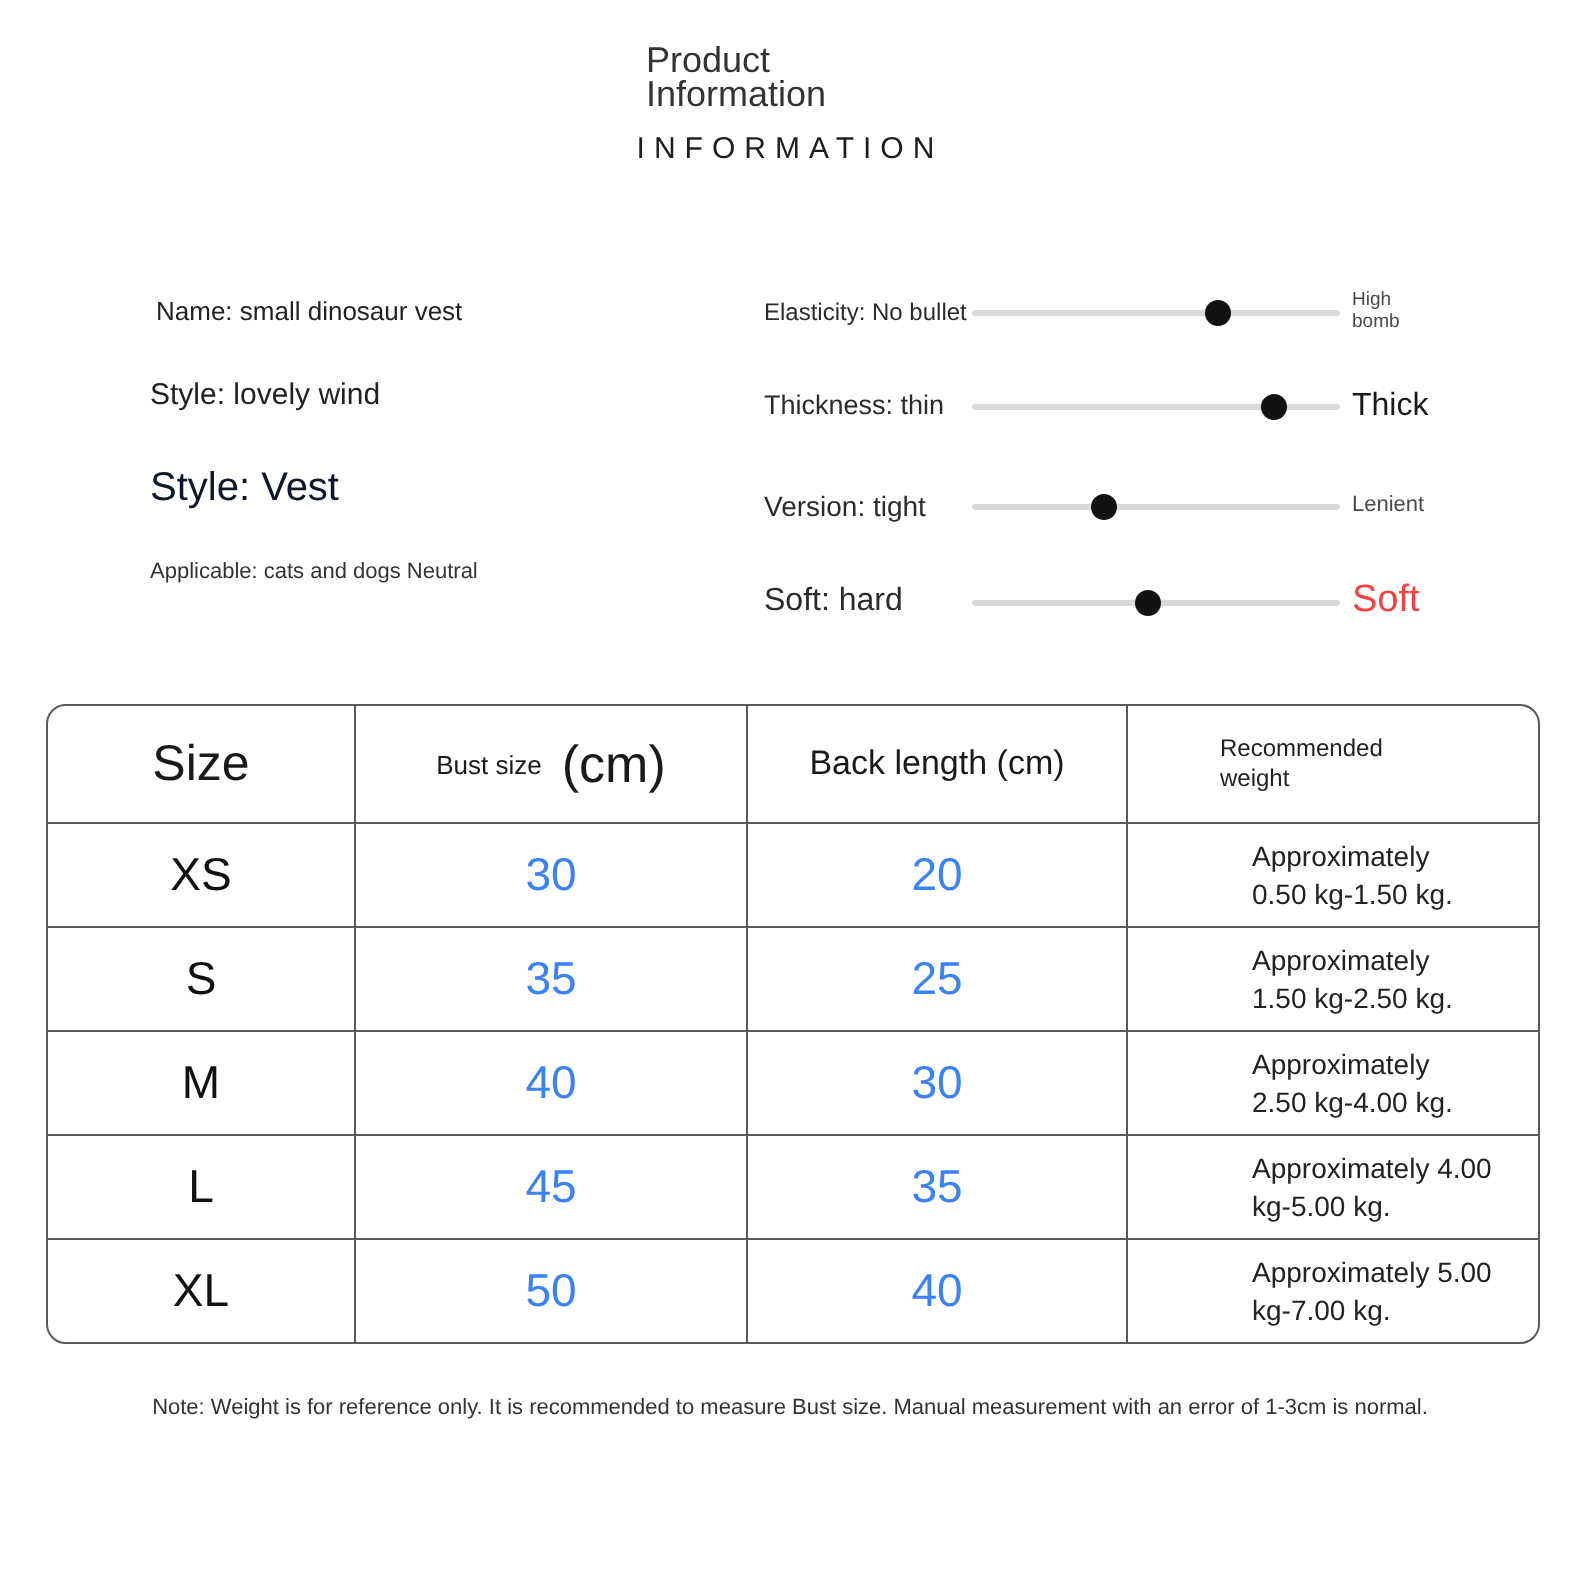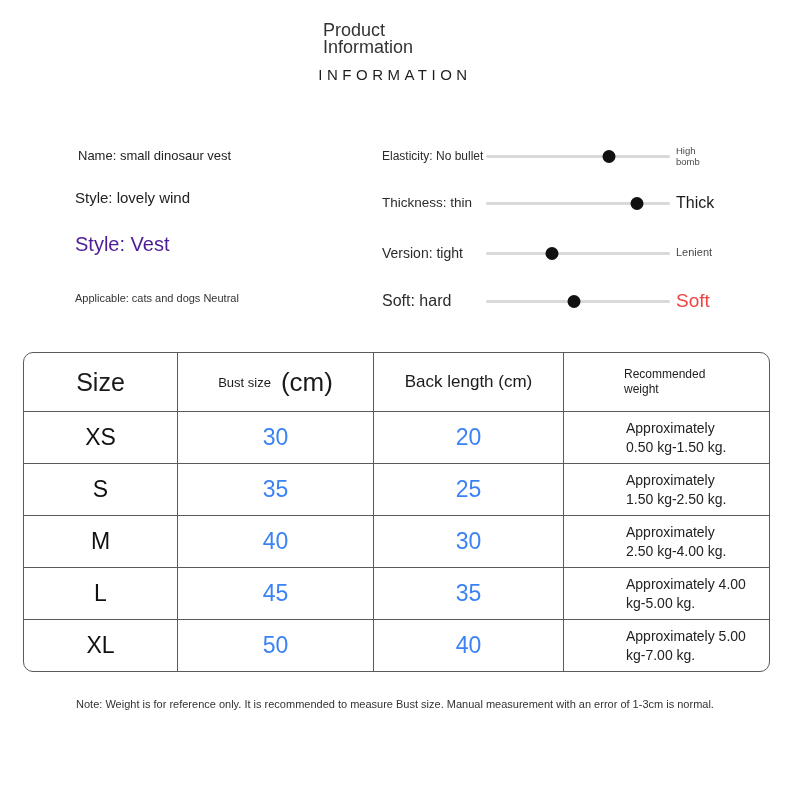--- a/index.html
+++ b/index.html
@@ -12,22 +12,22 @@
     position:absolute;left:323px;top:22px;font-size:18px;line-height:17px;
     color:#333;white-space:pre-line;
   }
   .hdr-sub{
     position:absolute;left:0;top:66px;width:790px;text-align:center;
     font-size:15px;letter-spacing:4.5px;color:#1f1f1f;
   }
   
   .p-name{position:absolute;left:78px;top:148px;font-size:13px;color:#222;}
   .p-style{position:absolute;left:75px;top:189px;font-size:15px;color:#222;}
-  .p-style2{position:absolute;left:75px;top:233px;font-size:20px;color:#4c1d95;}
-  .p-app{position:absolute;left:75px;top:292px;font-size:11px;color:#333;}
+  .p-style2{position:absolute;left:75px;top:233px;font-size:20px;color:#0f172a;}
+  .p-app{position:absolute;left:75px;top:280px;font-size:11px;color:#333;}
   
   .slider{position:absolute;left:0;top:0;width:790px;height:20px;}
   .sl-label{position:absolute;left:382px;top:0;line-height:20px;color:#2b2b2b;white-space:nowrap;}
   .sl-track{position:absolute;left:486px;top:9px;width:184px;height:3px;background:#d9d9d9;border-radius:2px;}
   .sl-dot{position:absolute;top:-5px;width:13px;height:13px;border-radius:50%;background:#111;transform:translateX(-50%);}
   .sl-right{position:absolute;left:676px;top:50%;transform:translateY(-50%);color:#4a4a4a;white-space:pre-line;line-height:1.2;}
   .s1{top:146px;} .s1 .sl-label{font-size:12px;} .s1 .sl-right{font-size:9.5px;width:42px;}
   .s2{top:193px;} .s2 .sl-label{font-size:13.5px;} .s2 .sl-right{font-size:16px;color:#1a1a1a;}
   .s3{top:243px;} .s3 .sl-label{font-size:14px;} .s3 .sl-right{font-size:11px;}
   .s4{top:291px;} .s4 .sl-label{font-size:16px;} .s4 .sl-right{font-size:19px;color:#ef4444;}
@@ -41,21 +41,21 @@
   .cell{
     display:flex;align-items:center;justify-content:center;
     border-left:1px solid #5a5a5a;border-top:1px solid #5a5a5a;
   }
   .cell:nth-child(4n+1){border-left:none;}
   .cell:nth-child(-n+4){border-top:none;}
   .th-size{font-size:25px;color:#1a1a1a;}
   .bust-sm{font-size:13px;color:#1a1a1a;margin-right:10px;}
   .bust-lg{font-size:26px;color:#1a1a1a;}
   .th-back{font-size:17px;color:#1a1a1a;}
-  .th-rec{justify-content:flex-start;padding-left:60px;font-size:12px;line-height:1.25;color:#222;white-space:pre-line;}
+  .th-rec{justify-content:flex-start;padding-left:46px;font-size:12px;line-height:1.25;color:#222;white-space:pre-line;}
   .t-size{font-size:23px;color:#111;}
   .t-num{font-size:23px;color:#3b82f6;}
   .t-wt{justify-content:flex-start;padding-left:62px;font-size:14px;line-height:1.3;color:#222;white-space:pre-line;}
   
   .note{position:absolute;left:0;top:698px;width:790px;text-align:center;font-size:11px;color:#333;}
 </style>
 </head>
 <body>
 
 <div class="page">

